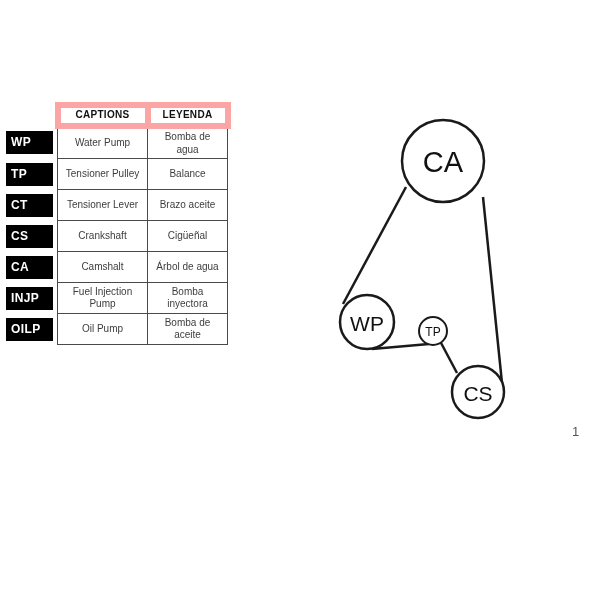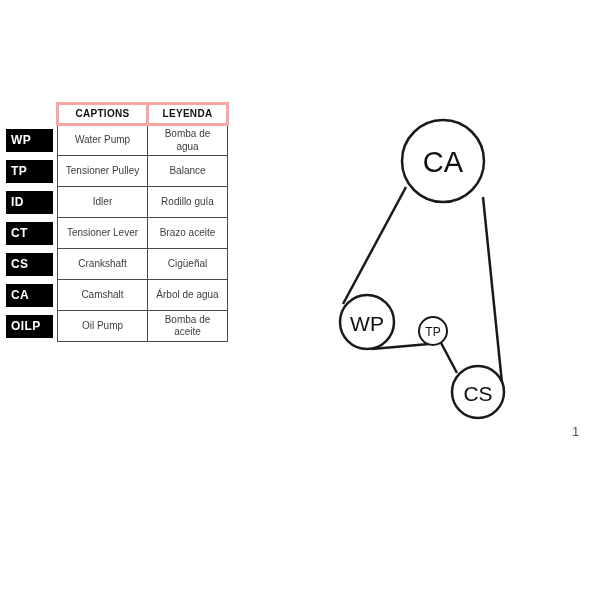--- a/index.html
+++ b/index.html
@@ -24,21 +24,21 @@
   .legend col.c-caption { width: 90px; }
   .legend col.c-leyenda { width: 80px; }
 
   .legend th, .legend td {
     font-size: 10px;
     line-height: 1.25;
     text-align: center;
     vertical-align: middle;
   }
   .legend th.hdr {
-    border: 3px solid #fca5a5;
+    border: 6px solid #fca5a5;
     height: 21px;
     font-size: 10px;
     font-weight: bold;
     color: #111;
     letter-spacing: 0.3px;
     background: #fff;
   }
   .legend th.hdr-empty { border: none; background: transparent; }
   .legend td.cell {
     border: 1px solid #4a4a4a;
@@ -111,45 +111,45 @@
     </tr>
     <tr>
       <td class="abbr-td">
             <span class="abbr-box">TP</span>
           </td>
       <td class="cell">Tensioner Pulley</td>
       <td class="cell">Balance</td>
     </tr>
     <tr>
       <td class="abbr-td">
-            <span class="abbr-box">ID</span>
-          </td>
-      <td class="cell">Idler</td>
-      <td class="cell">Rodillo guía</td>
-    </tr>
-    <tr>
-      <td class="abbr-td">
             <span class="abbr-box">CT</span>
           </td>
       <td class="cell">Tensioner Lever</td>
       <td class="cell">Brazo aceite</td>
     </tr>
     <tr>
       <td class="abbr-td">
             <span class="abbr-box">CS</span>
           </td>
       <td class="cell">Crankshaft</td>
       <td class="cell">Cigüeñal</td>
     </tr>
     <tr>
       <td class="abbr-td">
             <span class="abbr-box">CA</span>
           </td>
       <td class="cell">Camshalt</td>
       <td class="cell">Árbol de agua</td>
+    </tr>
+    <tr>
+      <td class="abbr-td">
+            <span class="abbr-box">INJP</span>
+          </td>
+      <td class="cell">Fuel Injection Pump</td>
+      <td class="cell">Bomba inyectora</td>
     </tr>
     <tr>
       <td class="abbr-td">
             <span class="abbr-box">OILP</span>
           </td>
       <td class="cell">Oil Pump</td>
       <td class="cell">Bomba de aceite</td>
     </tr>
   </tbody>
     </table>

